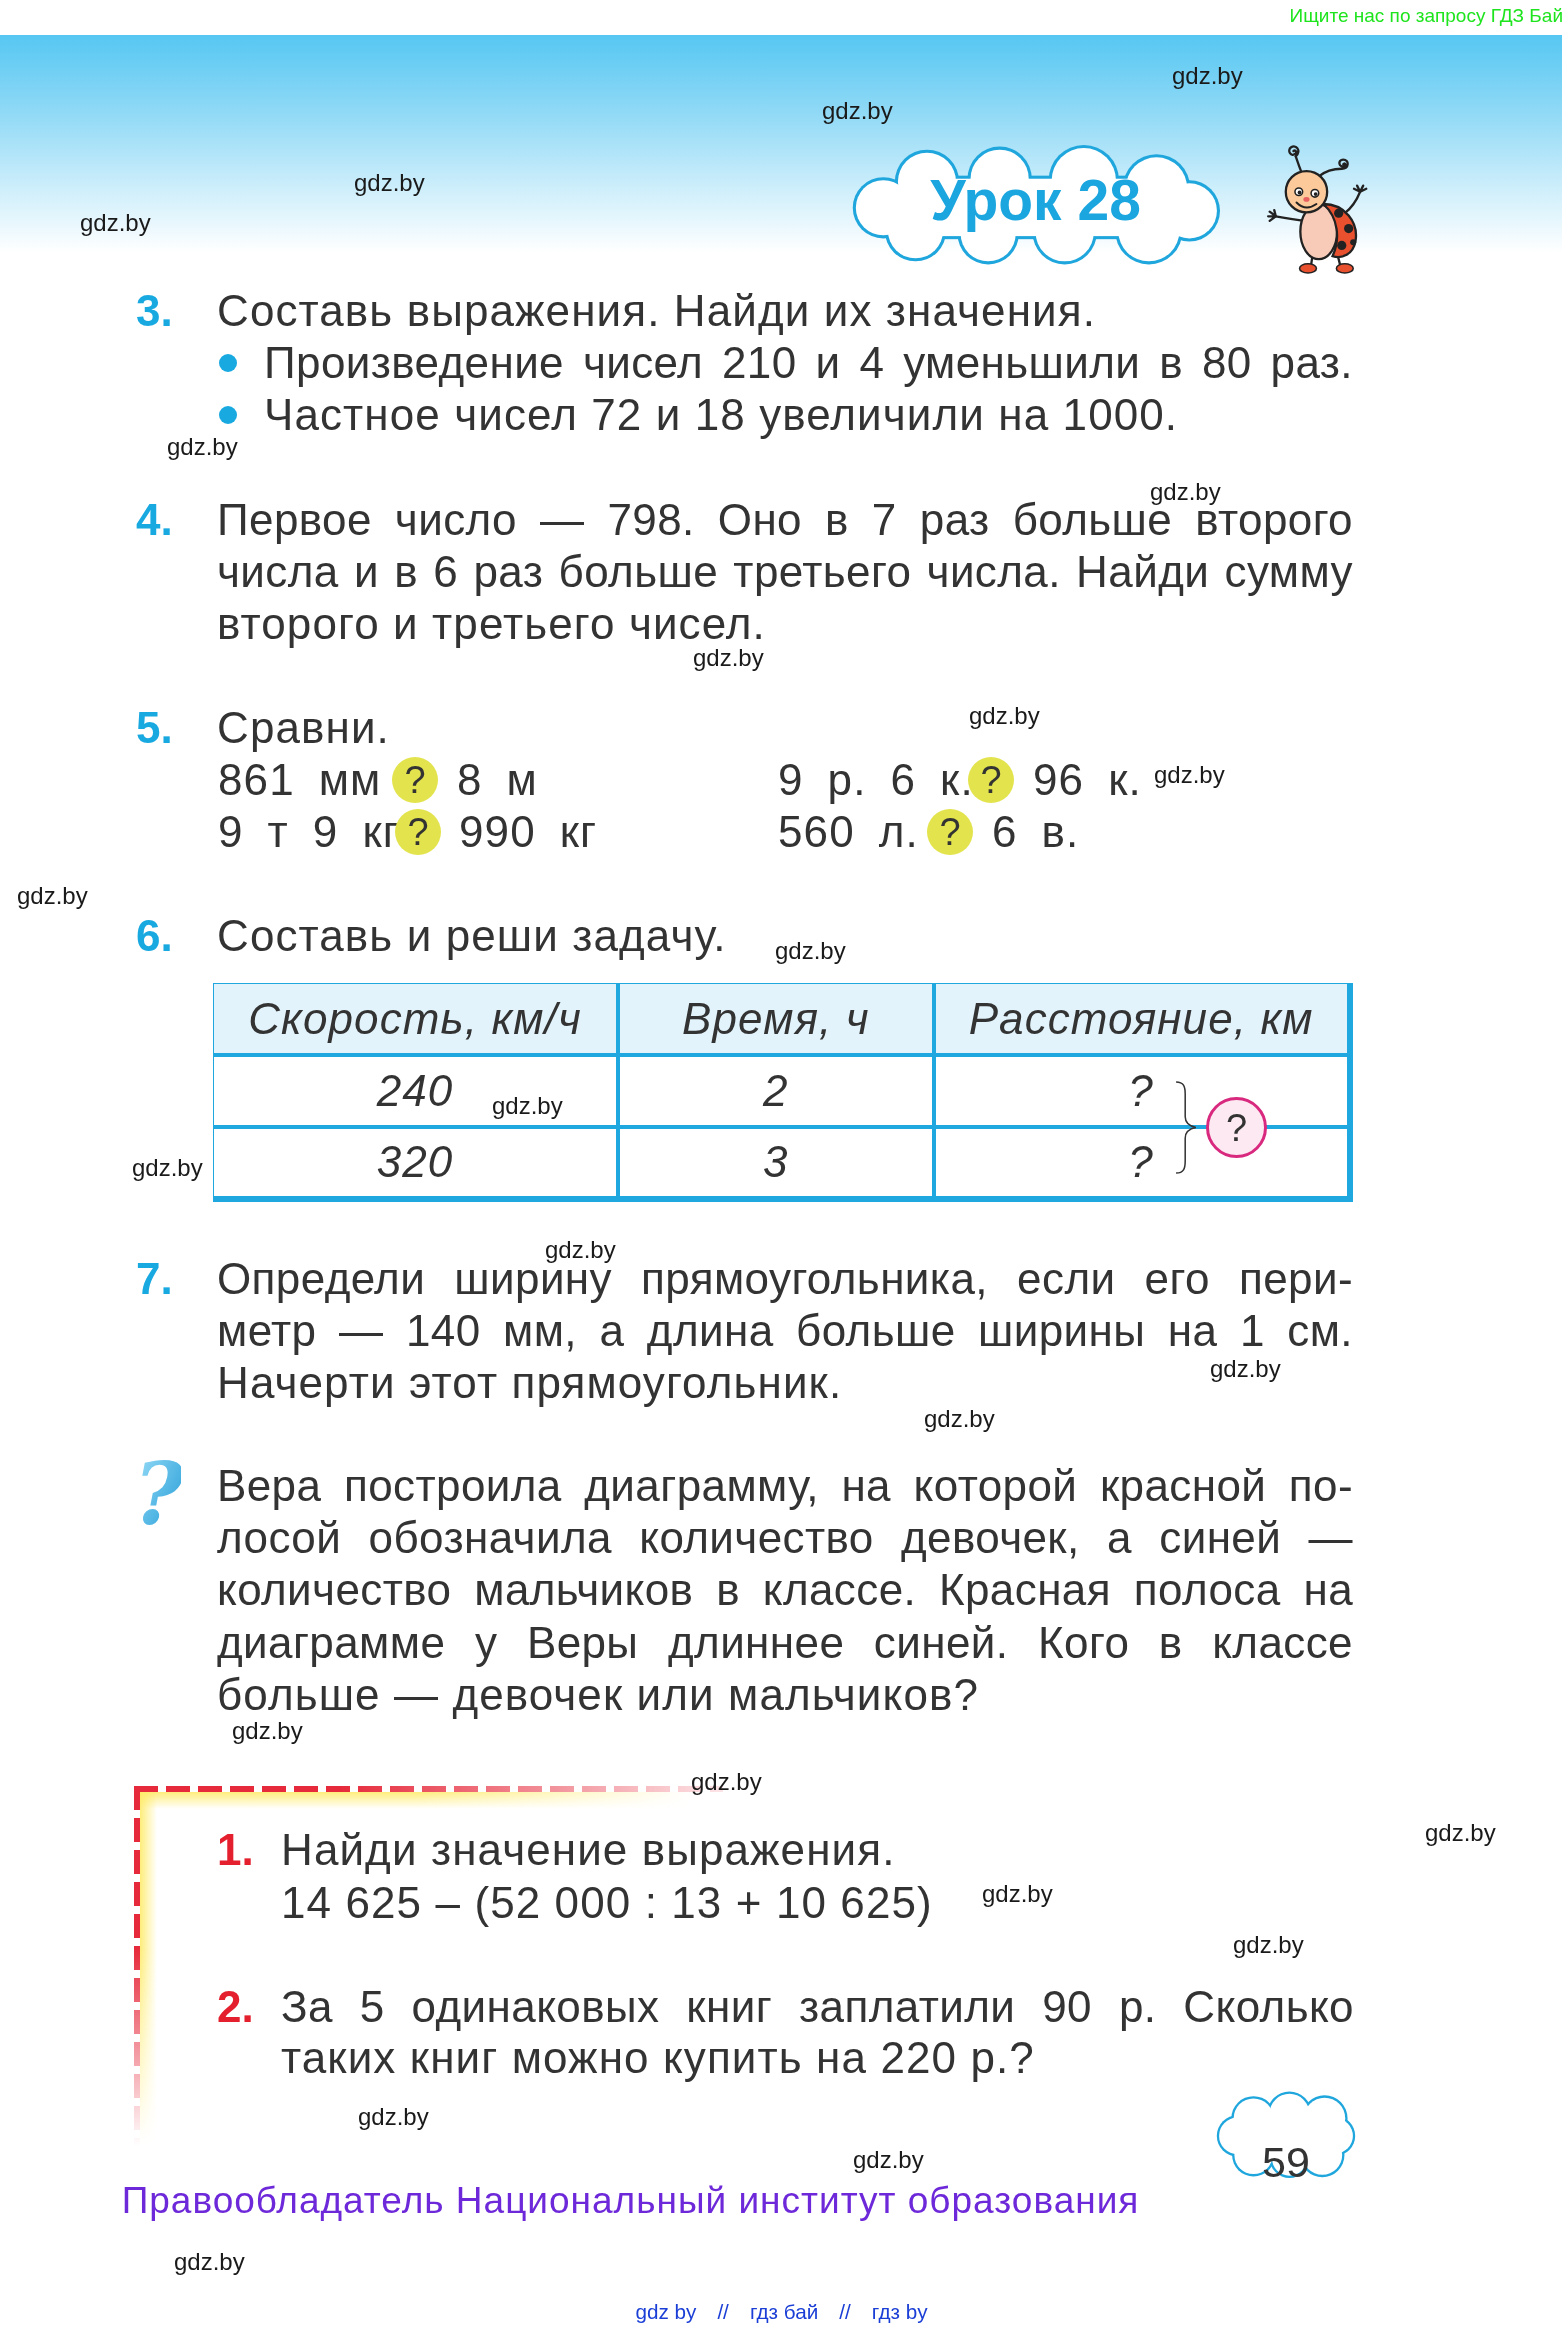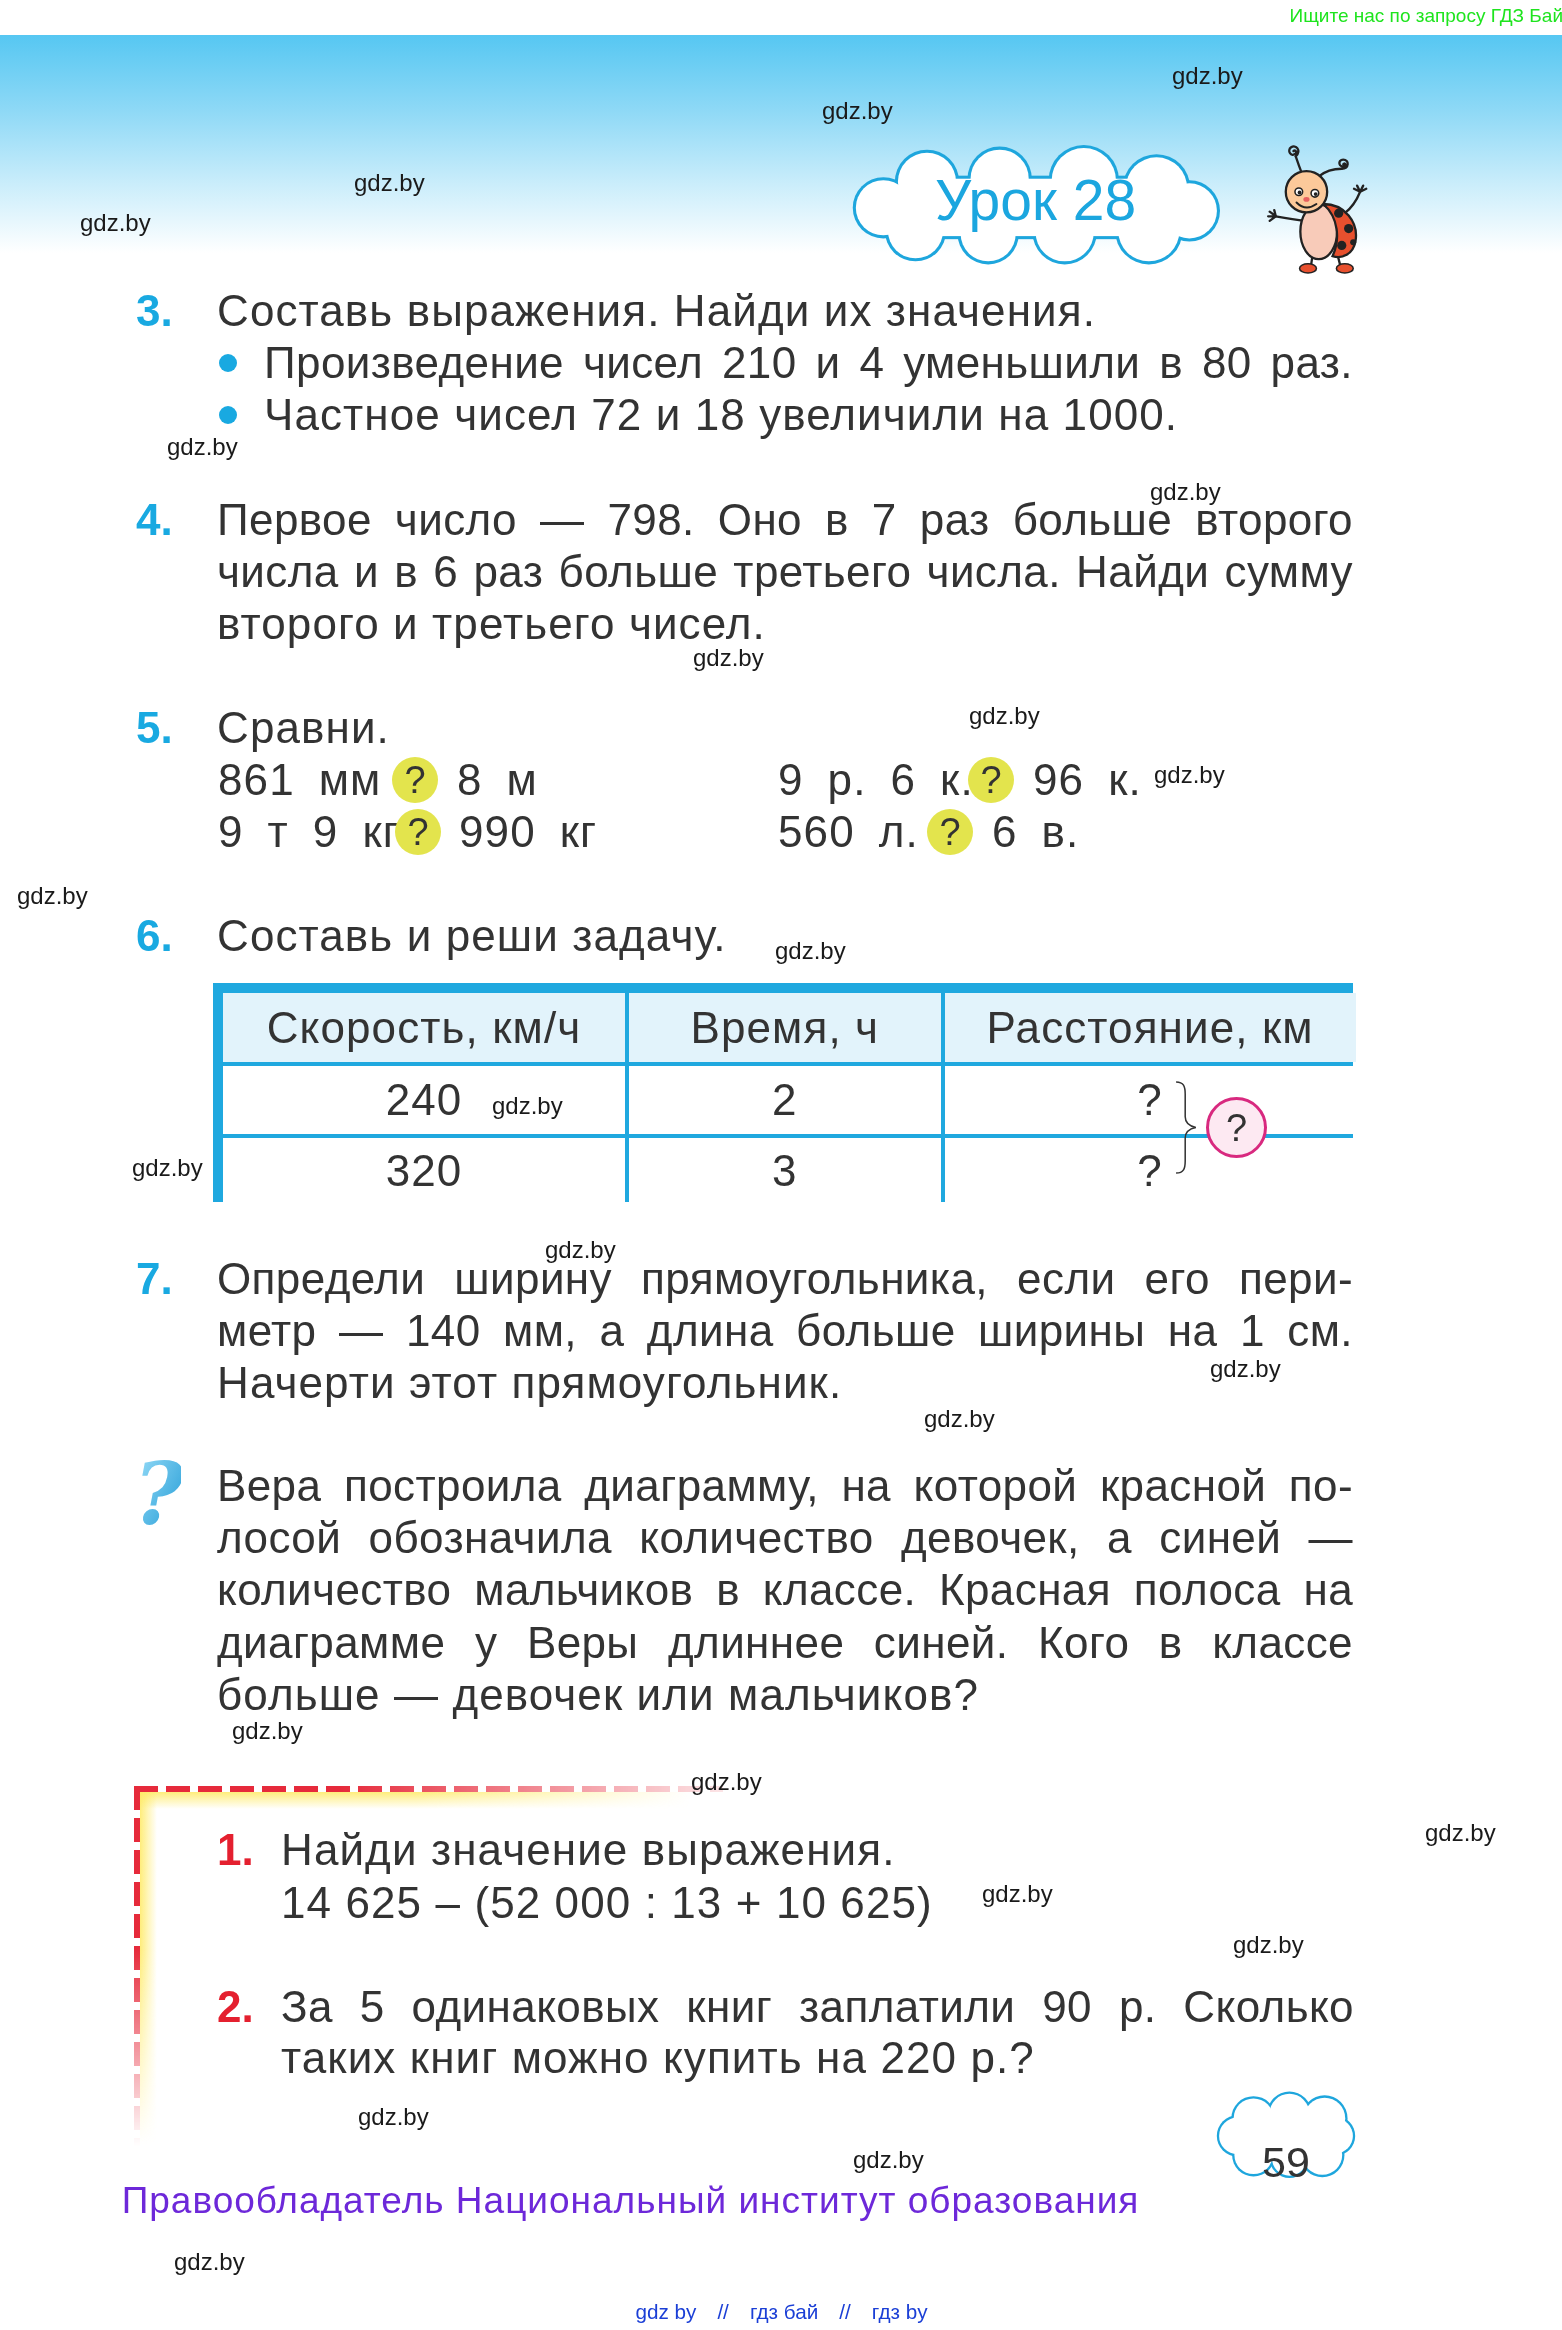--- a/index.html
+++ b/index.html
@@ -3,33 +3,33 @@
 <meta charset="utf-8">
 <style>
   html, body { margin:0; padding:0; background:#ffffff; }
   #page { position:relative; width:1563px; height:2330px; overflow:hidden; background:#ffffff;
           font-family:"Liberation Sans", sans-serif; color:#333333; }
   .sky { position:absolute; left:0; top:35px; width:1563px; height:218px;
          background:linear-gradient(to bottom,#56c7f2 0%,#8fd9f6 35%,#cdeefb 70%,#ffffff 100%); }
   .hint { position:absolute; left:0; top:5.4px; width:1563px; text-align:right; font-size:19px;
           line-height:21.4px; color:#1ee41e; }
   .lesson-title { position:absolute; left:854px; top:170px; width:363px; text-align:center;
-          font-size:57px; line-height:61px; color:#1ba6df; }
+          font-size:57px; line-height:61px; color:#1ba6df;font-weight:bold; }
   .num { position:absolute; left:136px; font-size:44px; line-height:52px; font-weight:bold; color:#19a9e1; }
   .num.red { left:217px; color:#e4202f; }
   .line { position:absolute; font-size:44px; line-height:52px; height:52px; letter-spacing:1.1px;
           white-space:nowrap; color:#333333; }
   .just { white-space:normal; letter-spacing:0.4px; text-align:justify; text-align-last:justify; }
   .cmp { word-spacing:10.7px; }
   .bullet { position:absolute; width:18.4px; height:18.4px; border-radius:50%; background:#19a9e1; }
   .qdot { position:absolute; width:46px; height:46px; border-radius:50%; background:#e3e44d;
           font-size:38px; line-height:47px; text-align:center; color:#333333; }
   .tbl { position:absolute; left:213px; top:983px; width:1140px; height:219px; box-sizing:border-box;
-         padding:10px; background:#1fa8df; display:grid; grid-template-columns:402px 312px 411px;
-         grid-template-rows:69px 68px 67px; gap:3.8px; }
+         padding:1px; background:#1fa8df; display:grid; grid-template-columns:402px 312px 411px;
+         grid-template-rows:69px 68px 67px; gap:3.8px;font-style:italic; }
   .cell { background:#ffffff; display:flex; align-items:center; justify-content:center;
           font-size:44px; line-height:52px; letter-spacing:1.1px; color:#333333; white-space:nowrap; }
   .cell.head { background:#e2f3fb; }
   .total { position:absolute; left:1206px; top:1097px; width:61px; height:61px; box-sizing:border-box;
            border:3.1px solid #d8297f; border-radius:50%; background:#fde9f2; text-align:center;
            font-size:38px; line-height:57px; color:#333333; }
   .dash-h { position:absolute; left:134px; top:1786px; width:589px; height:6.1px;
             background:repeating-linear-gradient(90deg,#e62a3b 0 24.5px,transparent 24.5px 32px);
             -webkit-mask-image:linear-gradient(to right,#000 0%,#000 35%,rgba(0,0,0,0.12) 100%);
             mask-image:linear-gradient(to right,#000 0%,#000 35%,rgba(0,0,0,0.12) 100%); }

